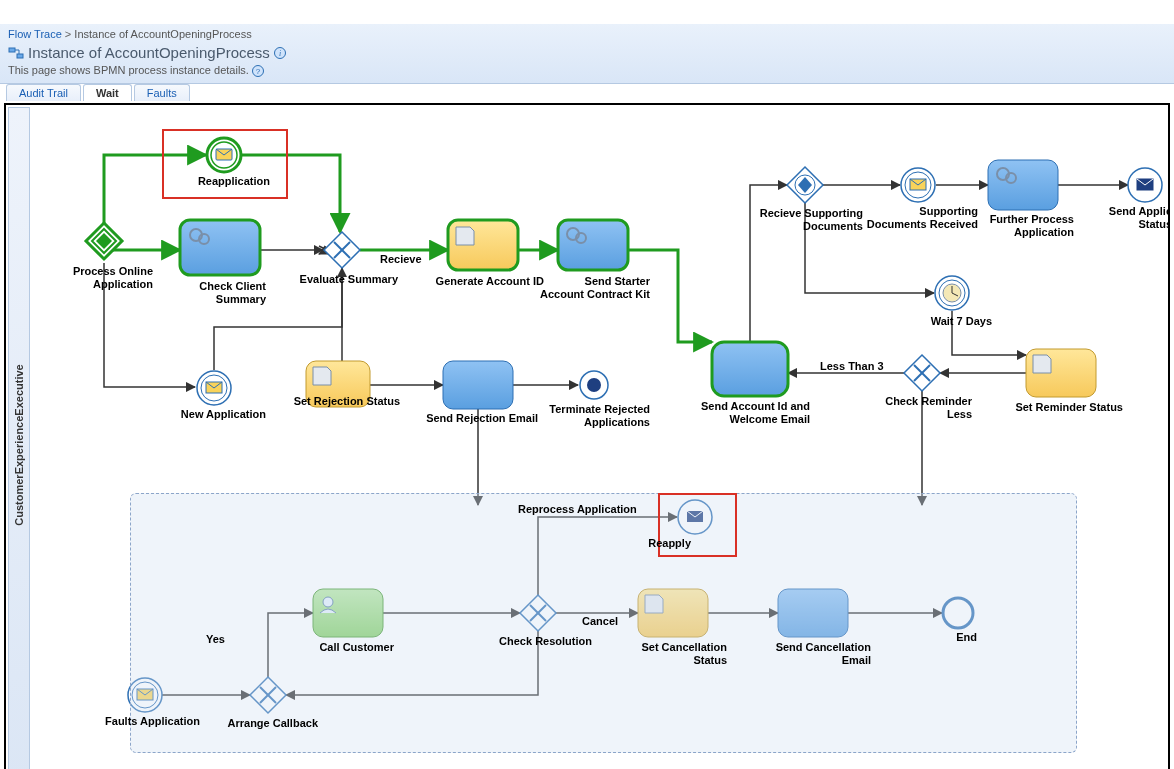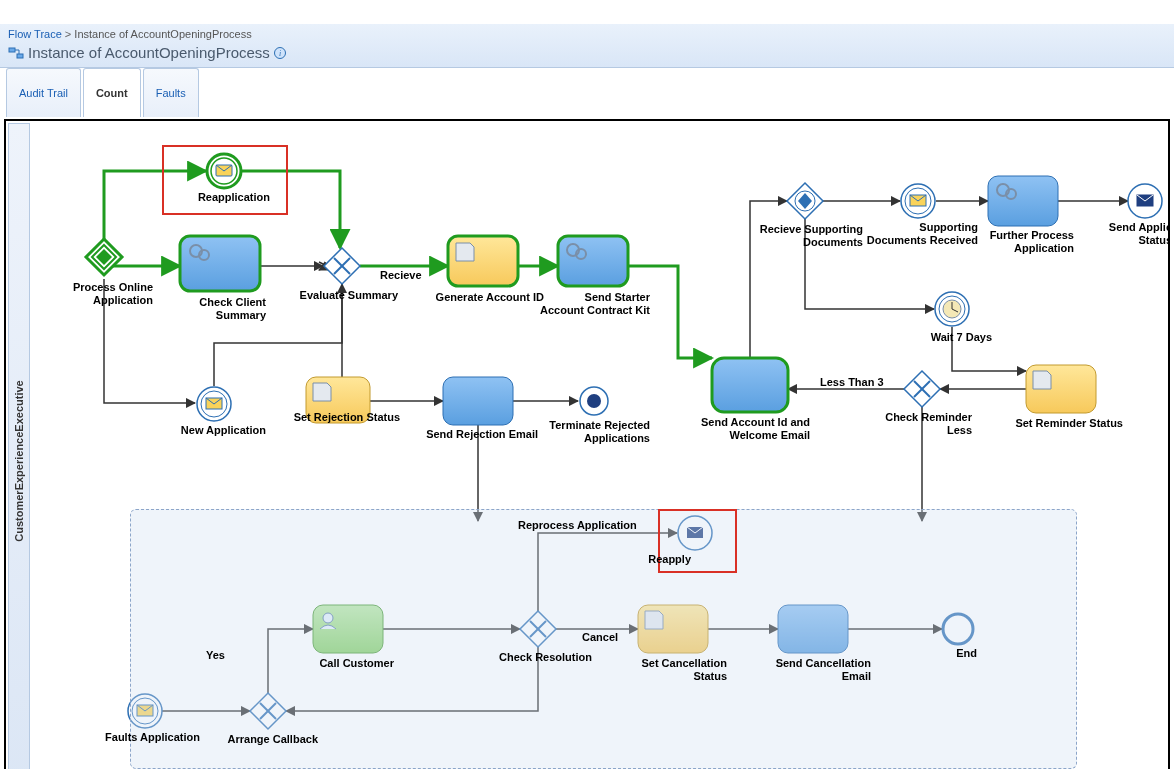--- a/index.html
+++ b/index.html
@@ -8,21 +8,21 @@
   .breadcrumb { font-size:11px; color:#1a5fb4; padding:2px 0; }
   .breadcrumb a { color:#1a5fb4; text-decoration:none; }
   .breadcrumb .sep { color:#666; }
   .breadcrumb .current { color:#555; }
   .page-title { display:flex; align-items:center; gap:4px; padding:2px 0; }
   .page-title .icon-img { width:16px; height:16px; }
   .page-title h1 { font-size:15px; font-weight:normal; color:#4a5a6d; margin:0; }
   .page-desc { color:#555; font-size:11px; padding:1px 0 2px 0; }
   .info-icon { display:inline-block; width:12px; height:12px; vertical-align:middle; }
   .tabs { display:flex; margin-top:0; padding-left:6px; background:#fff; }
-  .tab { padding:18px 12px; border:1px solid #b5c9e2; border-bottom:none; margin-right:2px; background:linear-gradient(#f6f9fd,#e8effa); color:#1a5fb4; cursor:pointer; font-size:11px; border-top-left-radius:3px; border-top-right-radius:3px; }
+  .tab { padding:2px 12px; border:1px solid #b5c9e2; border-bottom:none; margin-right:2px; background:linear-gradient(#f6f9fd,#e8effa); color:#1a5fb4; cursor:pointer; font-size:11px; border-top-left-radius:3px; border-top-right-radius:3px; }
   .tab.active { background:#fff; font-weight:bold; color:#333; }
   .canvas-outer { border:2px solid #000; margin:2px 4px; height:680px; position:relative; overflow:hidden; }
   .lane-header { position:absolute; left:2px; top:2px; bottom:2px; width:20px; background:linear-gradient(#eef3fb,#dbe6f5); border:1px solid #b5c9e2; display:flex; align-items:center; justify-content:center; }
   .lane-header .lane-title { transform:rotate(-90deg); white-space:nowrap; font-weight:bold; font-size:11px; color:#333; }
   .diagram { position:absolute; left:24px; top:0; right:0; bottom:0; }
   .node-label { font-size:11px; color:#000; line-height:1.15; text-align:center; font-weight:bold; }
   .edge-label { position:absolute; font-size:11px; color:#000; font-weight:bold; background:transparent; }
   .label-below { position:absolute; text-align:right; }
   .highlight-box { position:absolute; border:2px solid #d93025; }
   .subgroup { position:absolute; border:1px dashed #8ca5c9; background:rgba(210,223,240,0.35); border-radius:6px; }
@@ -47,25 +47,34 @@
           </svg>
       </span>
       <h1>Instance of AccountOpeningProcess</h1>
       <span class="info-icon">
         <svg viewBox="0 0 12 12">
             <circle cx="6" cy="6" r="5.5" fill="#cfe3fb" stroke="#2d6fb3"></circle>
             <text x="6" y="9" text-anchor="middle" font-size="8" fill="#2d6fb3" font-family="Georgia" font-style="italic">i</text>
           </svg>
       </span>
     </div>
+    <div class="page-desc">
+      <span>This page shows BPMN process instance details.</span>
+      <span class="info-icon">
+        <svg viewBox="0 0 12 12">
+            <circle cx="6" cy="6" r="5.5" fill="#cfe3fb" stroke="#2d6fb3"></circle>
+            <text x="6" y="9" text-anchor="middle" font-size="8" fill="#2d6fb3">?</text>
+          </svg>
+      </span>
+    </div>
   </div>
 
   <div class="tabs">
     <div class="tab">Audit Trail</div>
-    <div class="tab active">Count</div>
+    <div class="tab active">Wait</div>
     <div class="tab">Faults</div>
   </div>
 
   <div class="canvas-outer">
     <div class="lane-header">
       <div class="lane-title">CustomerExperienceExecutive</div>
     </div>
     <div class="diagram">
 
       <svg width="1140" height="678" style="position:absolute;left:0;top:0">

